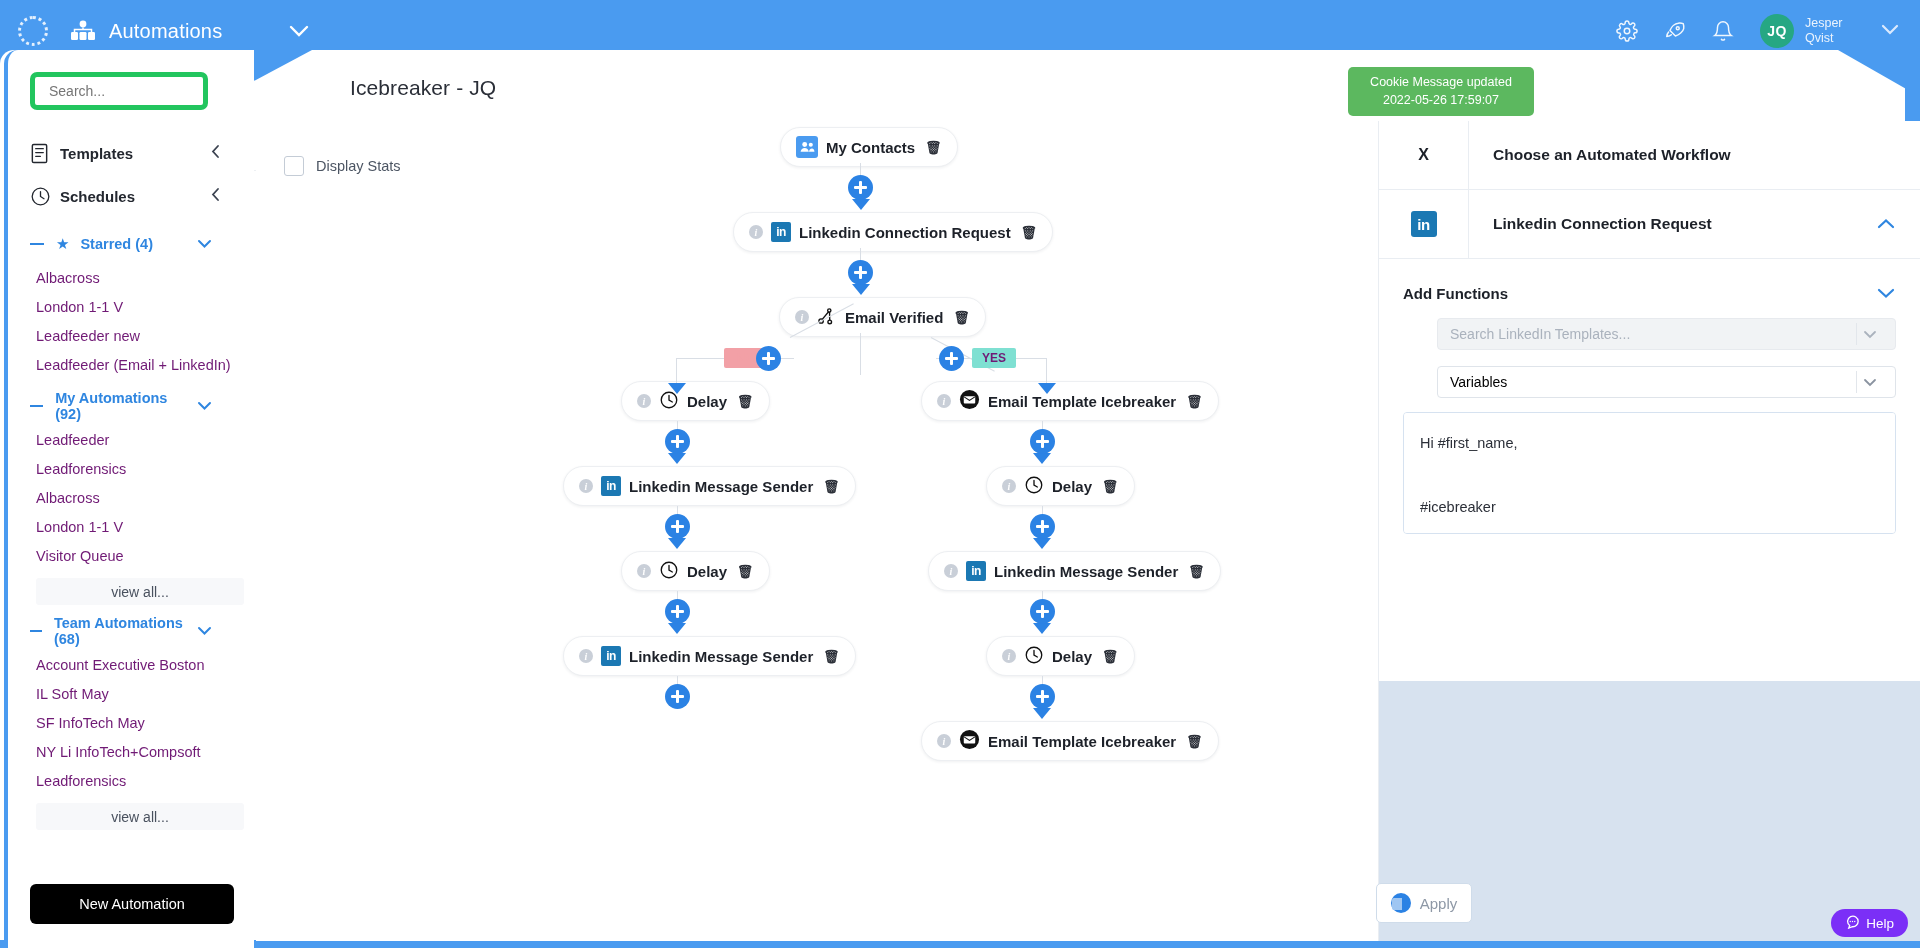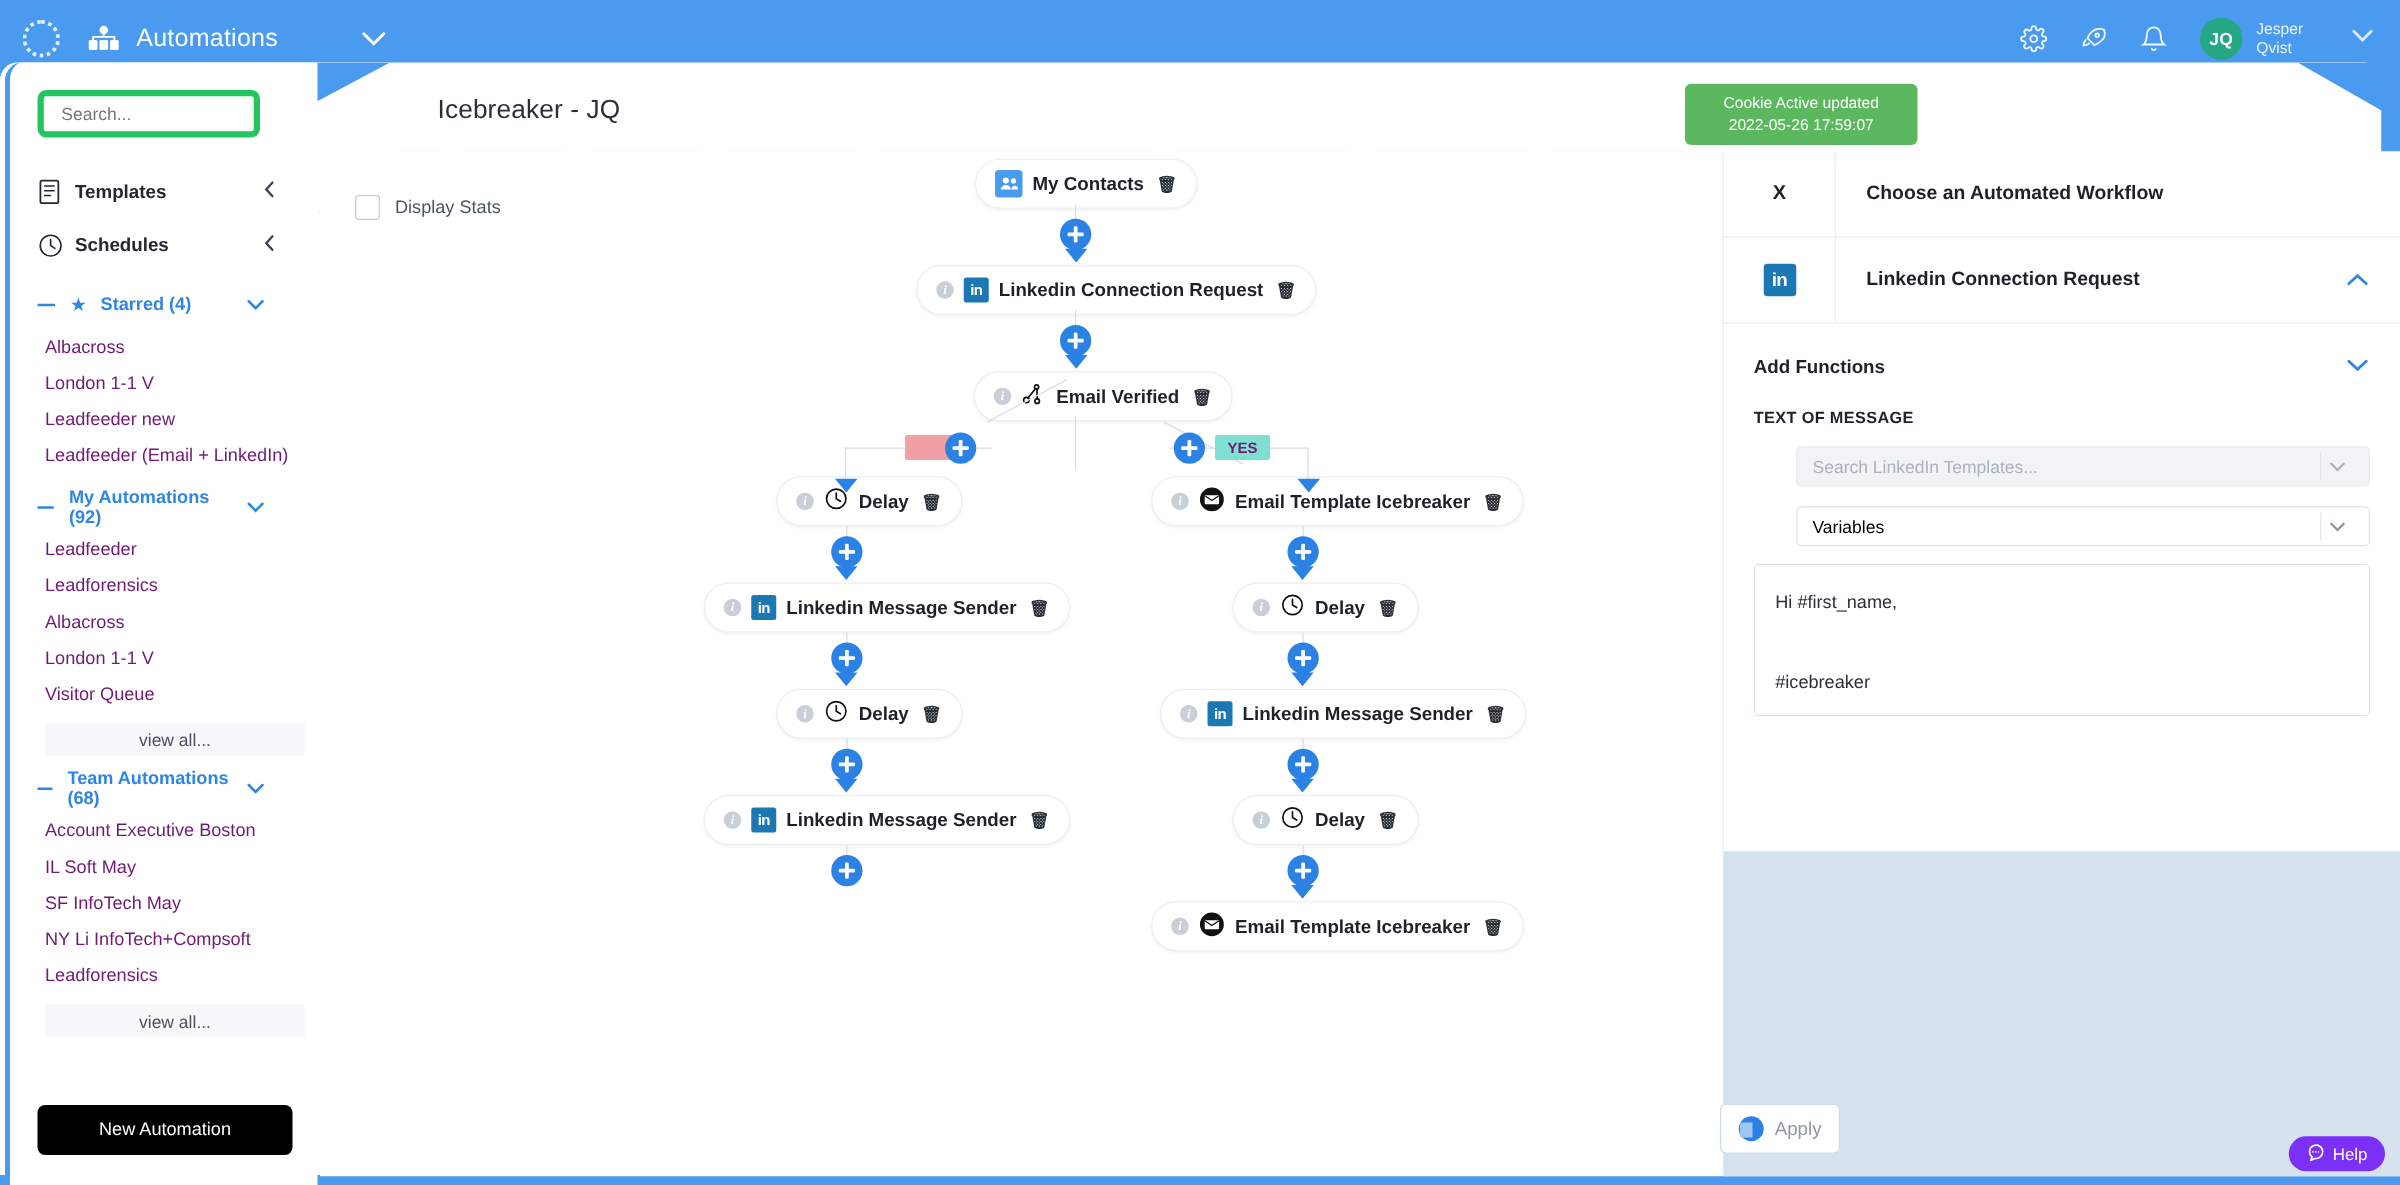--- a/index.html
+++ b/index.html
@@ -298,21 +298,21 @@
     </div>
   </div>
 
   <div class="shell">
     <div class="blue-notch"></div>
     <div class="blue-notch-r"></div>
 
     <div class="doc-title">Icebreaker - JQ</div>
 
     <div class="cookie-badge">
-      <div>Cookie Active updated</div>
+      <div>Cookie Message updated</div>
       <div>2022-05-26 17:59:07</div>
     </div>
 
     <div class="toolbar">
       <div class="tbtn icon-only">
         <svg width="19" height="19" viewBox="0 0 24 24" fill="#8b929c">
           <path d="M12 2l3 6.6 7 .8-5.2 4.8 1.4 7L12 17.6 5.8 21.2l1.4-7L2 9.4l7-.8z"></path>
         </svg>
       </div>
       <div class="tbtn">
@@ -677,21 +677,20 @@
     <div class="rbody">
       <div class="addfn">
         <span>Add Functions</span>
         <span class="chev">
           <svg width="20" height="12" viewBox="0 0 20 12">
               <path d="M3 3l7 6.5L17 3" stroke="#2f86e0" stroke-width="2.2" fill="none" stroke-linecap="round"></path>
             </svg>
         </span>
       </div>
 
-      <div class="lbl-caps">TEXT OF MESSAGE</div>
 
       <div class="sel disabled">
         <span>Search LinkedIn Templates...</span>
         <span class="sdiv"></span>
         <span class="schev">
           <svg width="14" height="9" viewBox="0 0 14 9">
               <path d="M2 2l5 5 5-5" stroke="#aab2bd" stroke-width="1.8" fill="none" stroke-linecap="round"></path>
             </svg>
         </span>
       </div>

